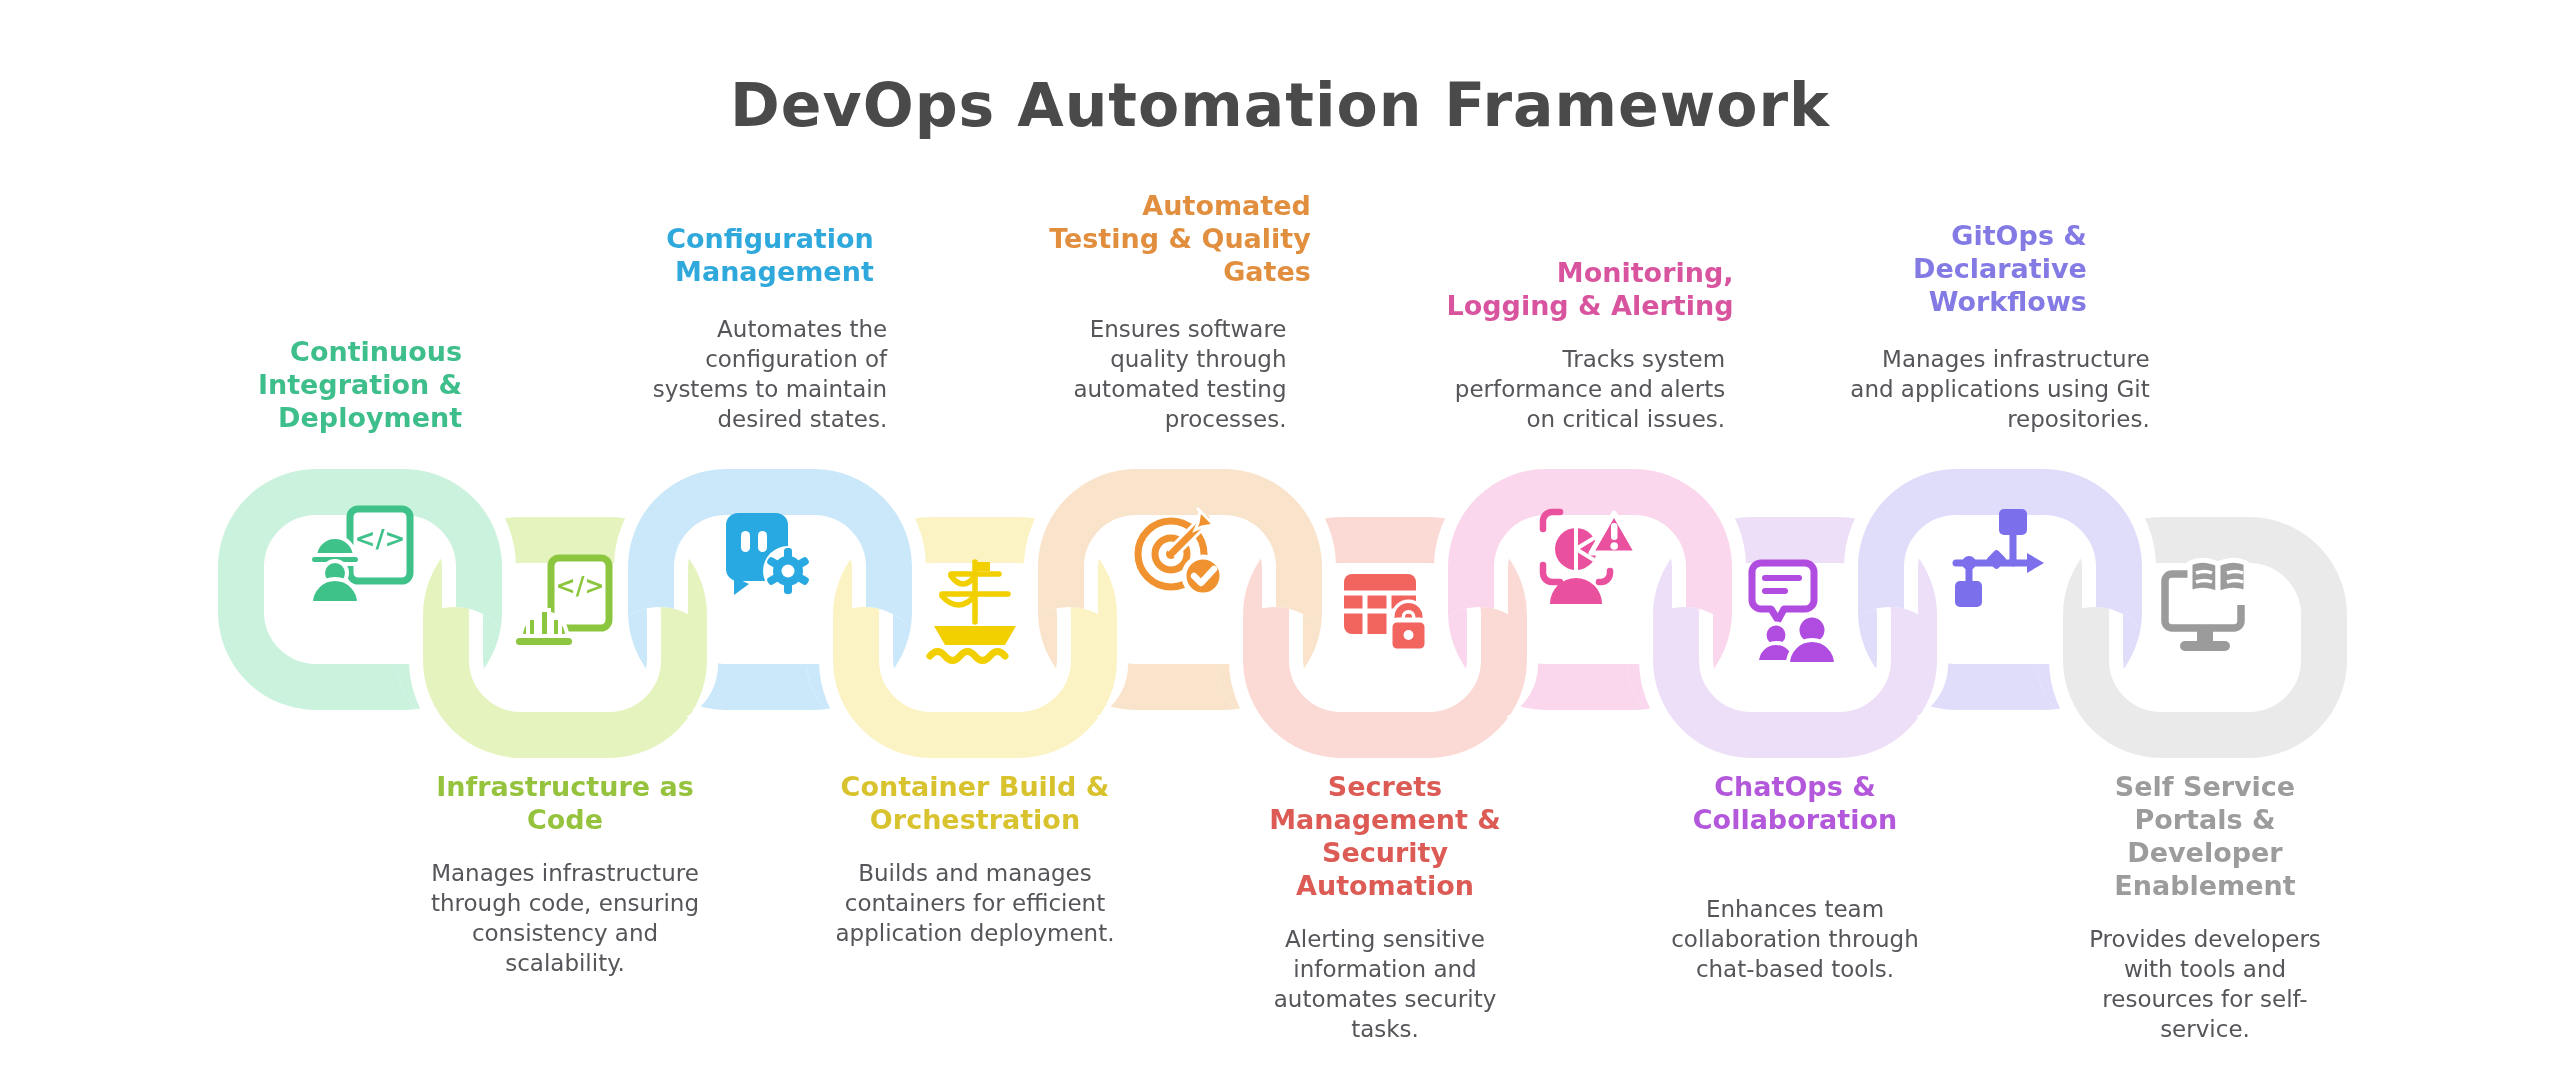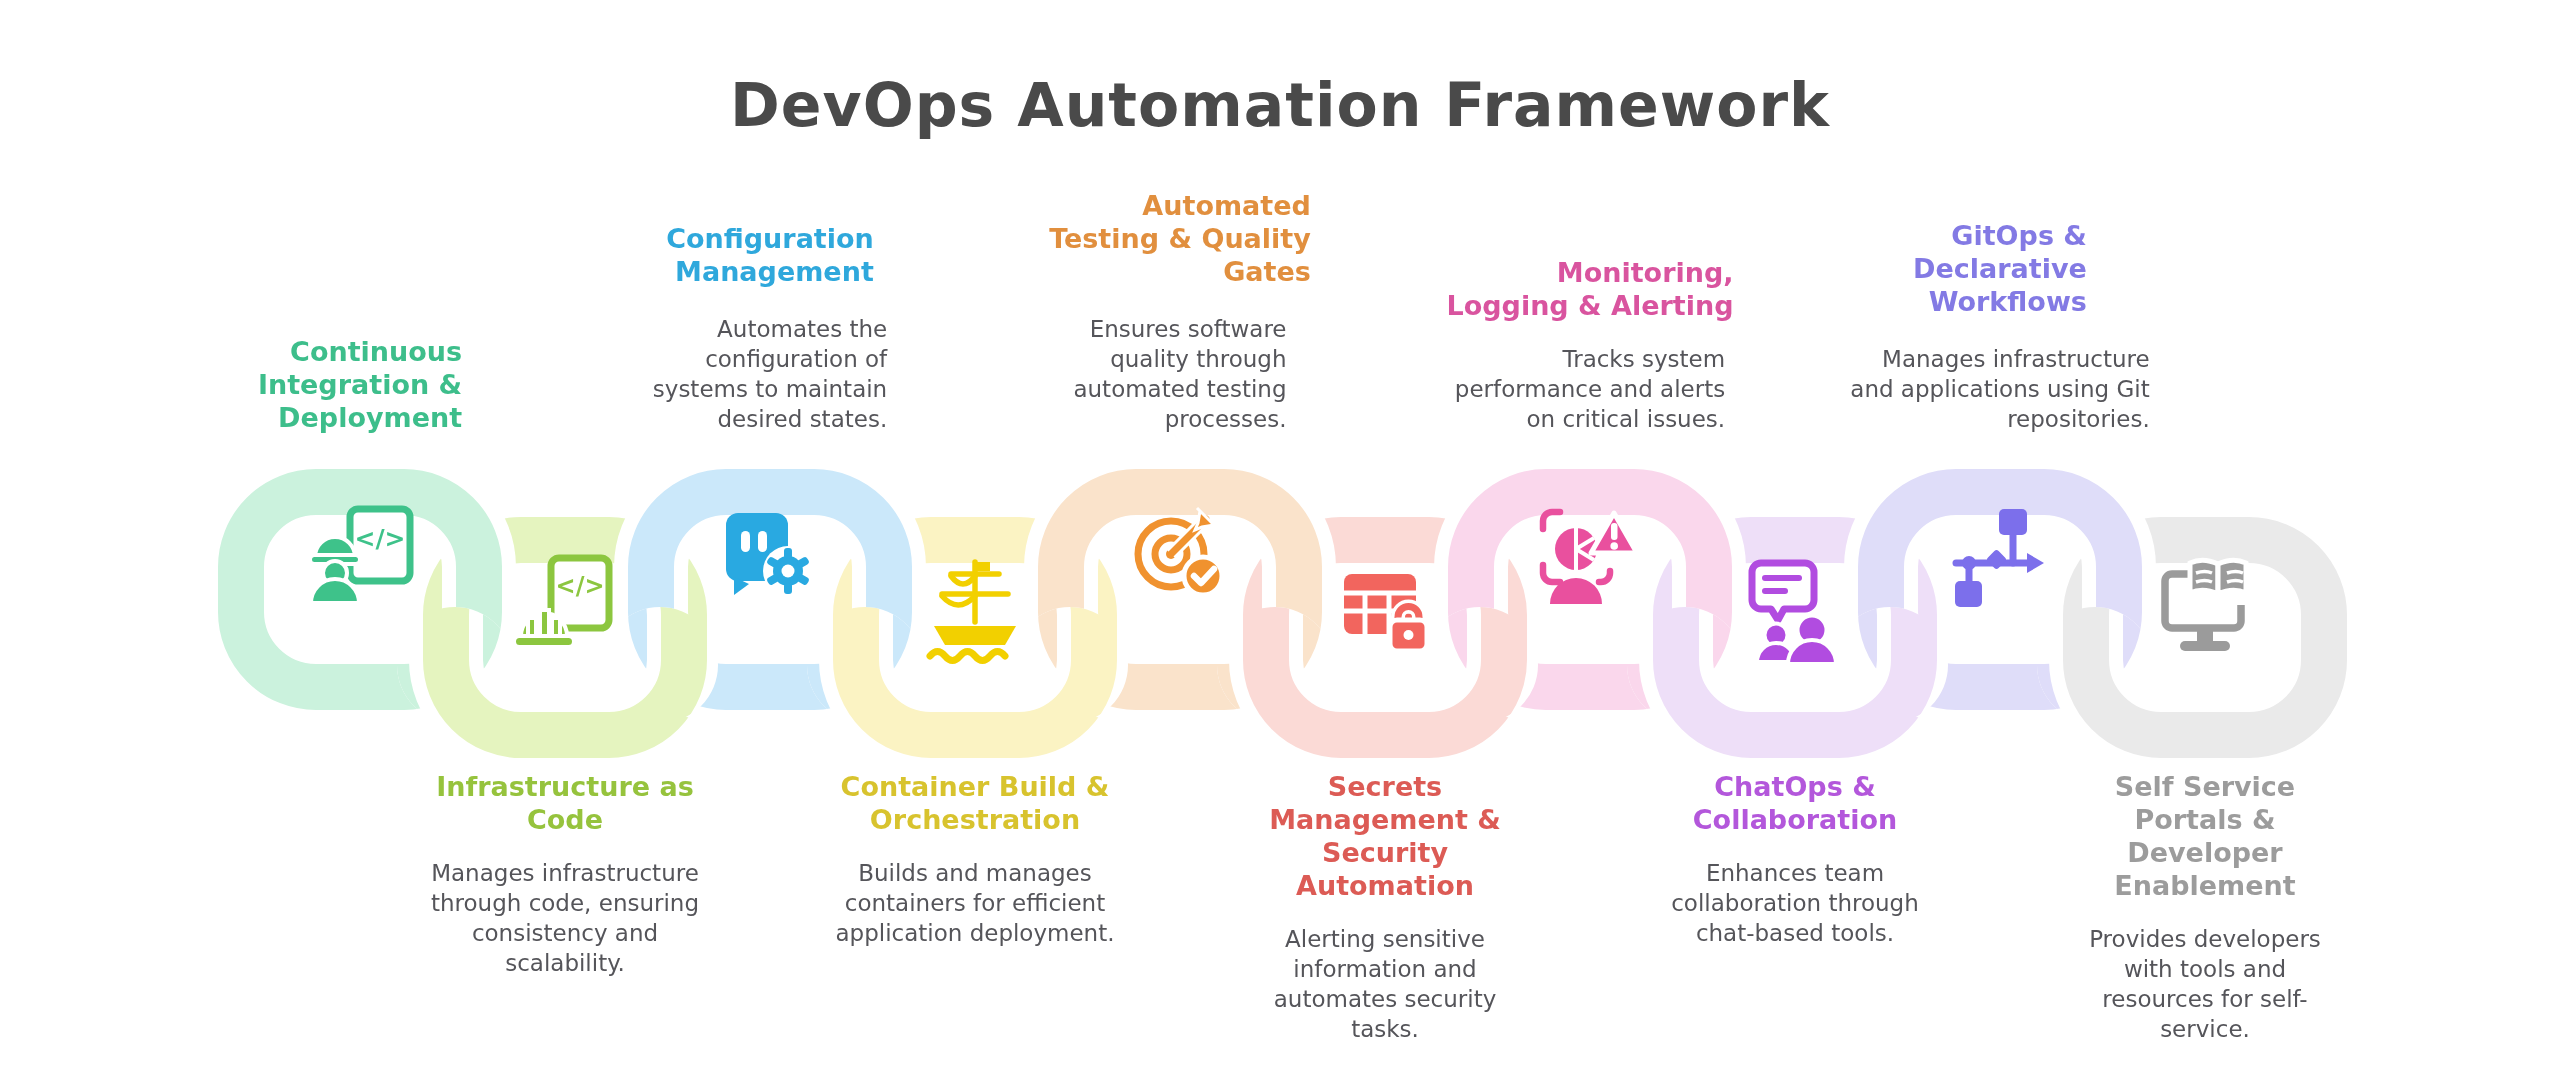--- a/index.html
+++ b/index.html
@@ -268,21 +268,21 @@
       <div class="top-col" style="left: 1400px; gap: 22px;">
         <div class="heading" style="color: rgb(217, 84, 159);">Monitoring,
 Logging &amp; Alerting</div>
         <div class="desc" style="color: rgb(85, 85, 90);">Tracks system
 performance and alerts
 on critical issues.</div>
       </div>
       <div class="bottom-col" style="left: 1605px;">
         <div class="heading" style="color: rgb(179, 87, 219);">ChatOps &amp;
 Collaboration</div>
-        <div class="desc" style="color: rgb(85, 85, 90);">Enhances team
+        <div class="desc" style="color: rgb(85, 85, 90); margin-top: 36px;">Enhances team
 collaboration through
 chat-based tools.</div>
       </div>
       <div class="top-col" style="left: 1810px;">
         <div class="heading" style="color: rgb(131, 122, 228);">GitOps &amp;
 Declarative
 Workflows</div>
         <div class="desc" style="color: rgb(85, 85, 90);">Manages infrastructure
 and applications using Git
 repositories.</div>

